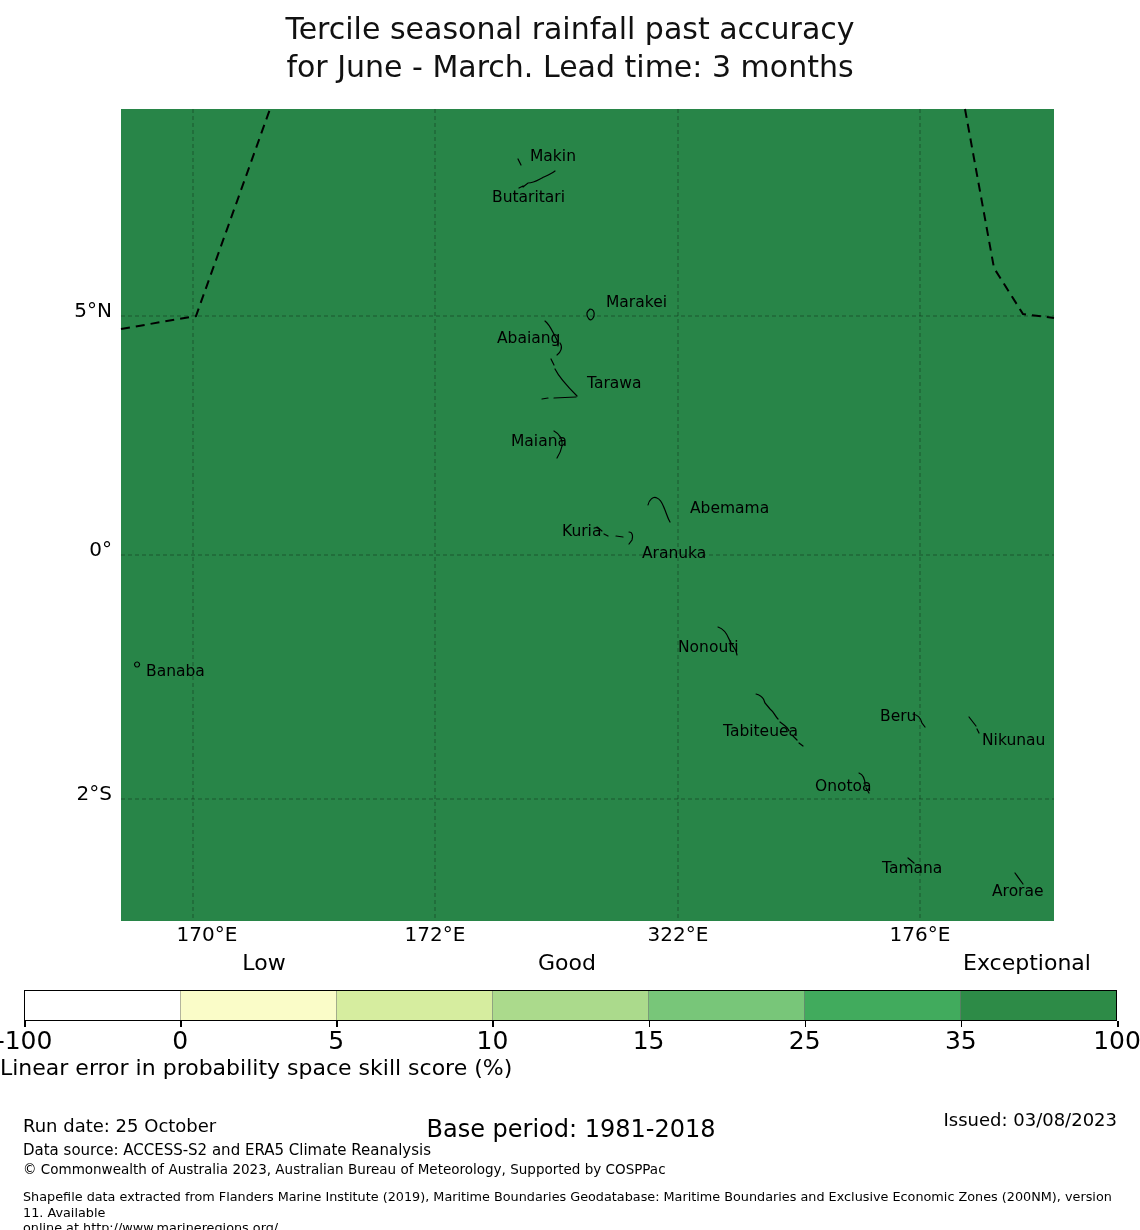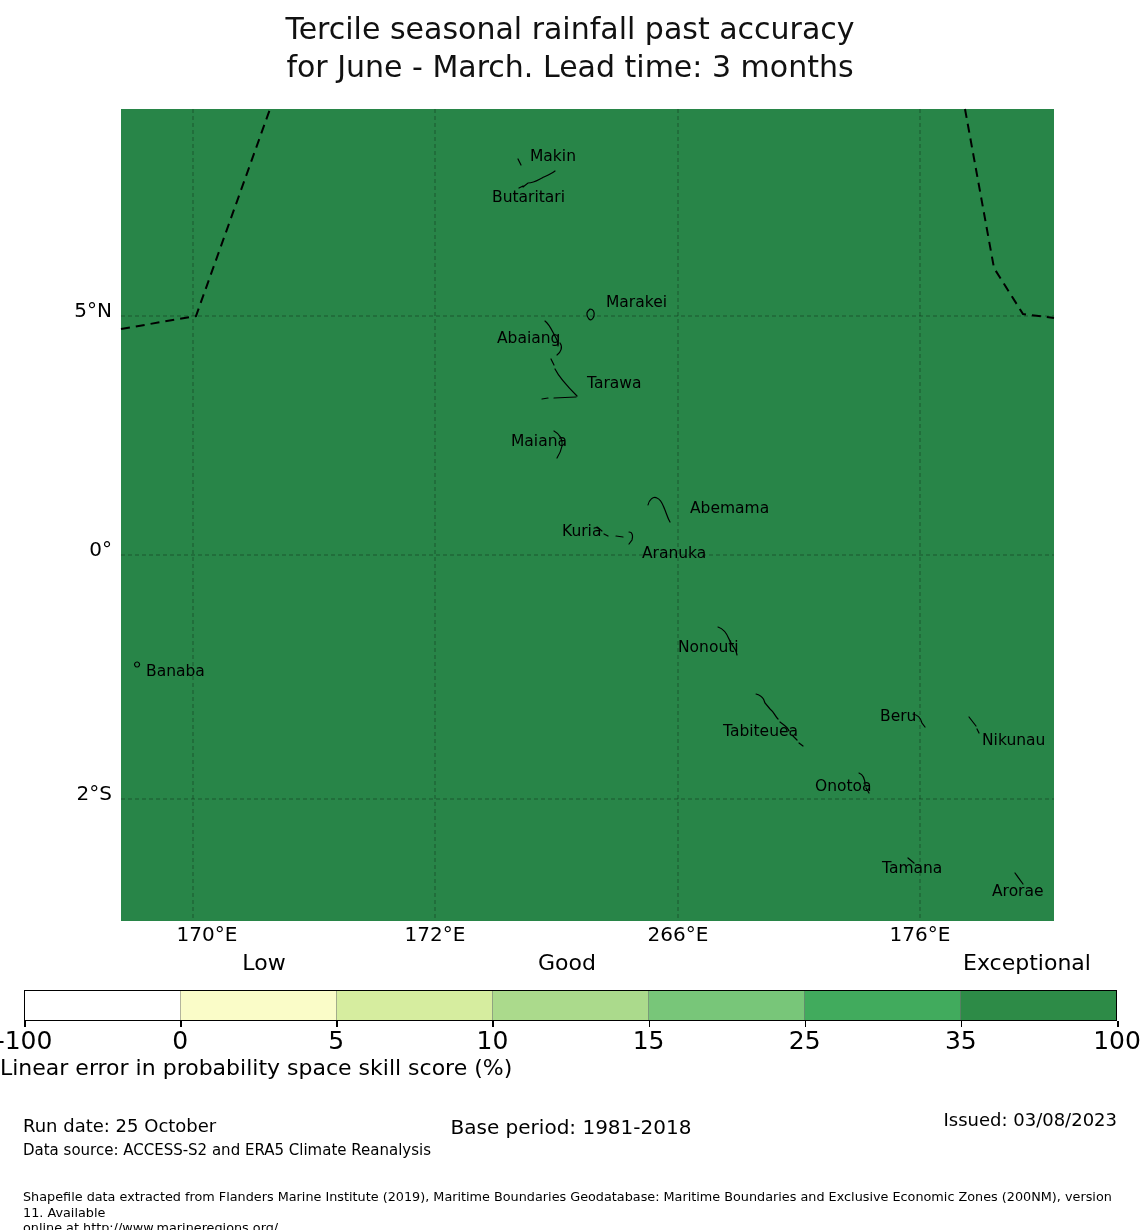--- a/index.html
+++ b/index.html
@@ -14,21 +14,21 @@
          font-size:20px;white-space:nowrap;}
   .cbar{position:absolute;left:24px;top:990px;width:1093px;height:31px;display:flex;
         border:1.5px solid #000;box-sizing:border-box;}
   .cbar .seg{flex:1 1 0;height:100%;}
   .cbar .seg + .seg{border-left:1px solid rgba(120,120,120,.55);}
   .cbtickmark{position:absolute;top:1021px;width:1.5px;height:6px;background:#000;}
   .cbticklabel{position:absolute;top:1026px;transform:translateX(-50%);font-size:25px;white-space:nowrap;}
   .cbcat{position:absolute;top:950px;transform:translateX(-50%);font-size:22px;white-space:nowrap;}
   .cb-label{position:absolute;top:1055px;left:0;width:1141px;text-align:left;font-size:22px;}
   .foot-run{position:absolute;left:23px;top:1115px;font-size:18px;}
-  .foot-base{position:absolute;left:571px;top:1115px;transform:translateX(-50%);font-size:20px;white-space:nowrap;}
+  .foot-base{position:absolute;left:571px;top:1115px;transform:translateX(-50%);font-size:24px;white-space:nowrap;}
   .foot-issued{position:absolute;right:23px;top:1109px;font-size:18px;}
   .foot-src{position:absolute;left:23px;top:1141px;font-size:15px;}
   .foot-copy{position:absolute;left:23px;top:1161px;font-size:13.5px;}
   .foot-shape{position:absolute;left:23px;top:1189px;width:1110px;font-size:12.8px;line-height:15.5px;}
 </style>
 </head>
 <body>
 
 <div class="fig">
 
@@ -90,21 +90,21 @@
           <text x="694" y="682" fill="#000" font-size="15.5px">Onotoa</text>
           <text x="761" y="764" fill="#000" font-size="15.5px">Tamana</text>
           <text x="871" y="787" fill="#000" font-size="15.5px">Arorae</text>
         </g>
     </svg>
   </div>
 
   <div id="x-axis">
       <div class="xtick" style="left: 179px; margin-left: 28px;">170°E</div>
       <div class="xtick" style="left: 435px;">172°E</div>
-      <div class="xtick" style="left: 678px;">266°E</div>
+      <div class="xtick" style="left: 678px;">322°E</div>
       <div class="xtick" style="left: 920px;">176°E</div>
     </div>
   <div id="y-axis">
       <div class="ytick" style="top: 310px;">5°N</div>
       <div class="ytick" style="top: 549px;">0°</div>
       <div class="ytick" style="top: 793px;">2°S</div>
     </div>
 
   <div id="cb-categories">
       <div class="cbcat" style="left: 264px;">Low</div>
@@ -137,18 +137,19 @@
       <div class="cbticklabel" style="left: 960.857px;">35</div>
       <div class="cbtickmark" style="left: 1117px;"></div>
       <div class="cbticklabel" style="left: 1117px;">100</div>
     </div>
   <div class="cb-label">Linear error in probability space skill score (%)</div>
 
   <div class="foot-run">Run date: 25 October</div>
   <div class="foot-base">Base period: 1981-2018</div>
   <div class="foot-issued">Issued: 03/08/2023</div>
   <div class="foot-src">Data source: ACCESS-S2 and ERA5 Climate Reanalysis</div>
+  <div class="foot-copy">© Commonwealth of Australia 2023, Australian Bureau of Meteorology, Supported by COSPPac</div>
   <div class="foot-shape">
     <div>Shapefile data extracted from Flanders Marine Institute (2019), Maritime Boundaries Geodatabase: Maritime Boundaries and Exclusive Economic Zones (200NM), version 11. Available</div>
     <div>online at http://www.marineregions.org/.</div>
   </div>
 
 </div>
 
 </body></html>

